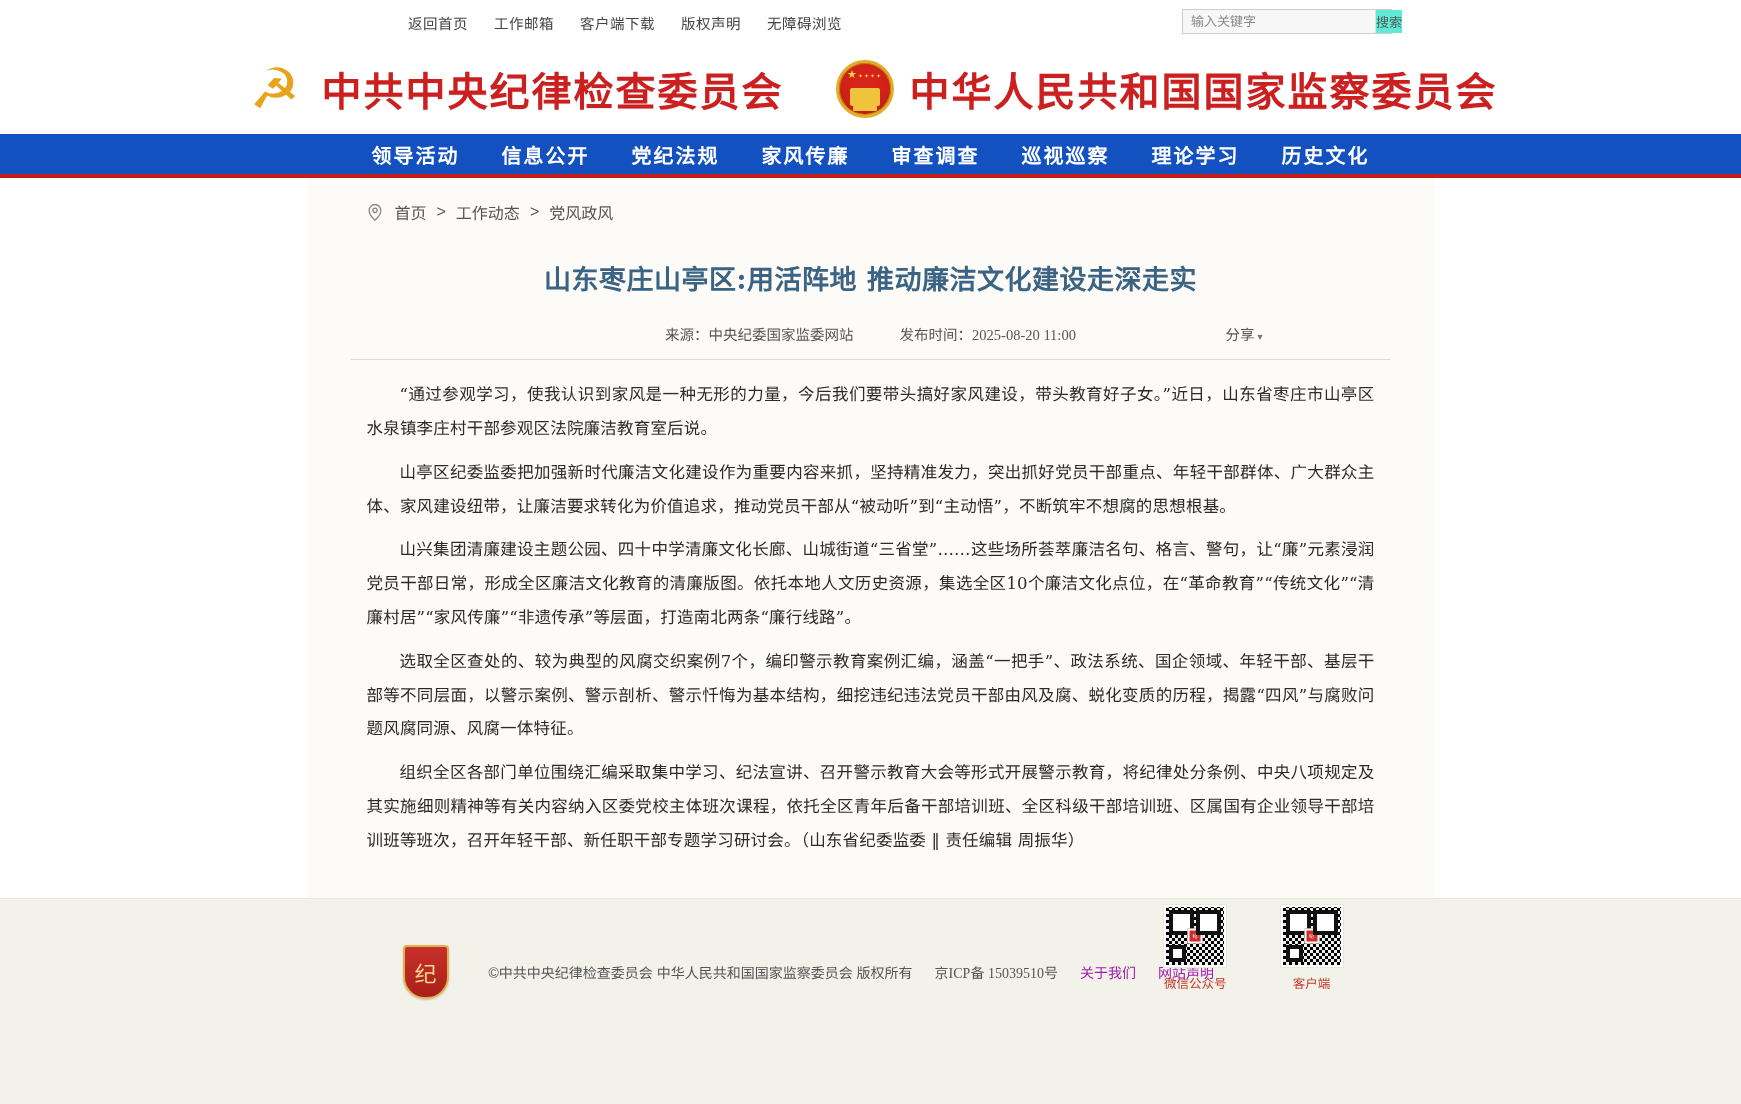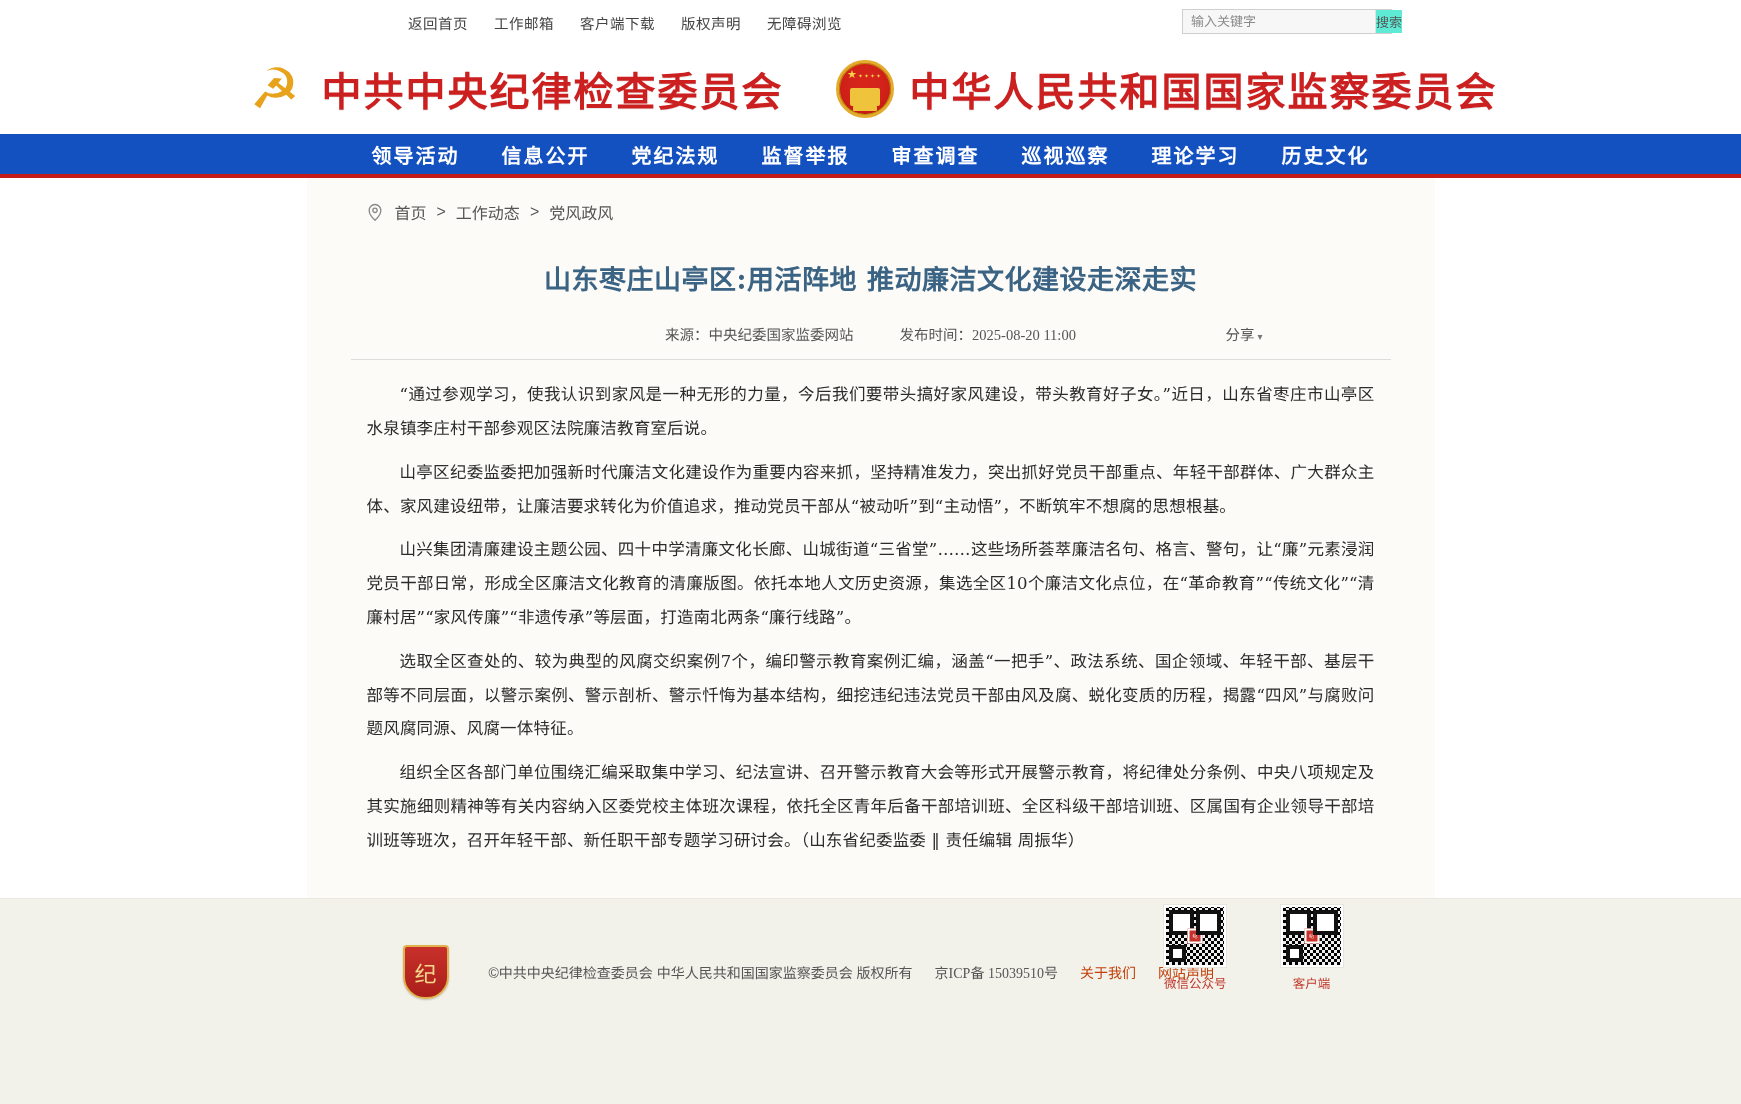--- a/index.html
+++ b/index.html
@@ -192,21 +192,21 @@
     color:#f3d98d; font-size:22px;
     font-family:"DejaVu Serif","Liberation Serif",serif;
   }
   .foot-links {
     margin-left:40px;
     font-size:14px; color:#555;
     display:flex; align-items:center; gap:0;
     white-space:nowrap;
   }
   .foot-links .seg { margin-right:22px; }
-  .foot-links a { color:#c2410c; text-decoration:none; margin-right:22px; }
+  .foot-links a { color:#a21caf; text-decoration:none; margin-right:22px; }
   .foot-links .icp { font-family:"Liberation Serif","DejaVu Serif",serif; }
 
   .qr-wrap {
     position:absolute; right:92px; top:6px;
     display:flex; gap:26px;
   }
   .qr-item { text-align:center;padding-left:28px; }
   .qr-code {
     width:62px; height:62px;
     background:
@@ -272,21 +272,21 @@
         <div class="gate"></div>
       </div>
       <div class="brand-text">中华人民共和国国家监察委员会</div>
     </div>
   </div>
 
   <div class="mainnav">
     <a href="#">领导活动</a>
     <a href="#">信息公开</a>
     <a href="#">党纪法规</a>
-    <a href="#">监督举报</a>
+    <a href="#">家风传廉</a>
     <a href="#">审查调查</a>
     <a href="#">巡视巡察</a>
     <a href="#">理论学习</a>
     <a href="#">历史文化</a>
   </div>
 
   <div class="shell">
 
     <div class="crumb">
       <svg class="pin" viewBox="0 0 24 24" fill="none" stroke="currentColor" stroke-width="1.6">

